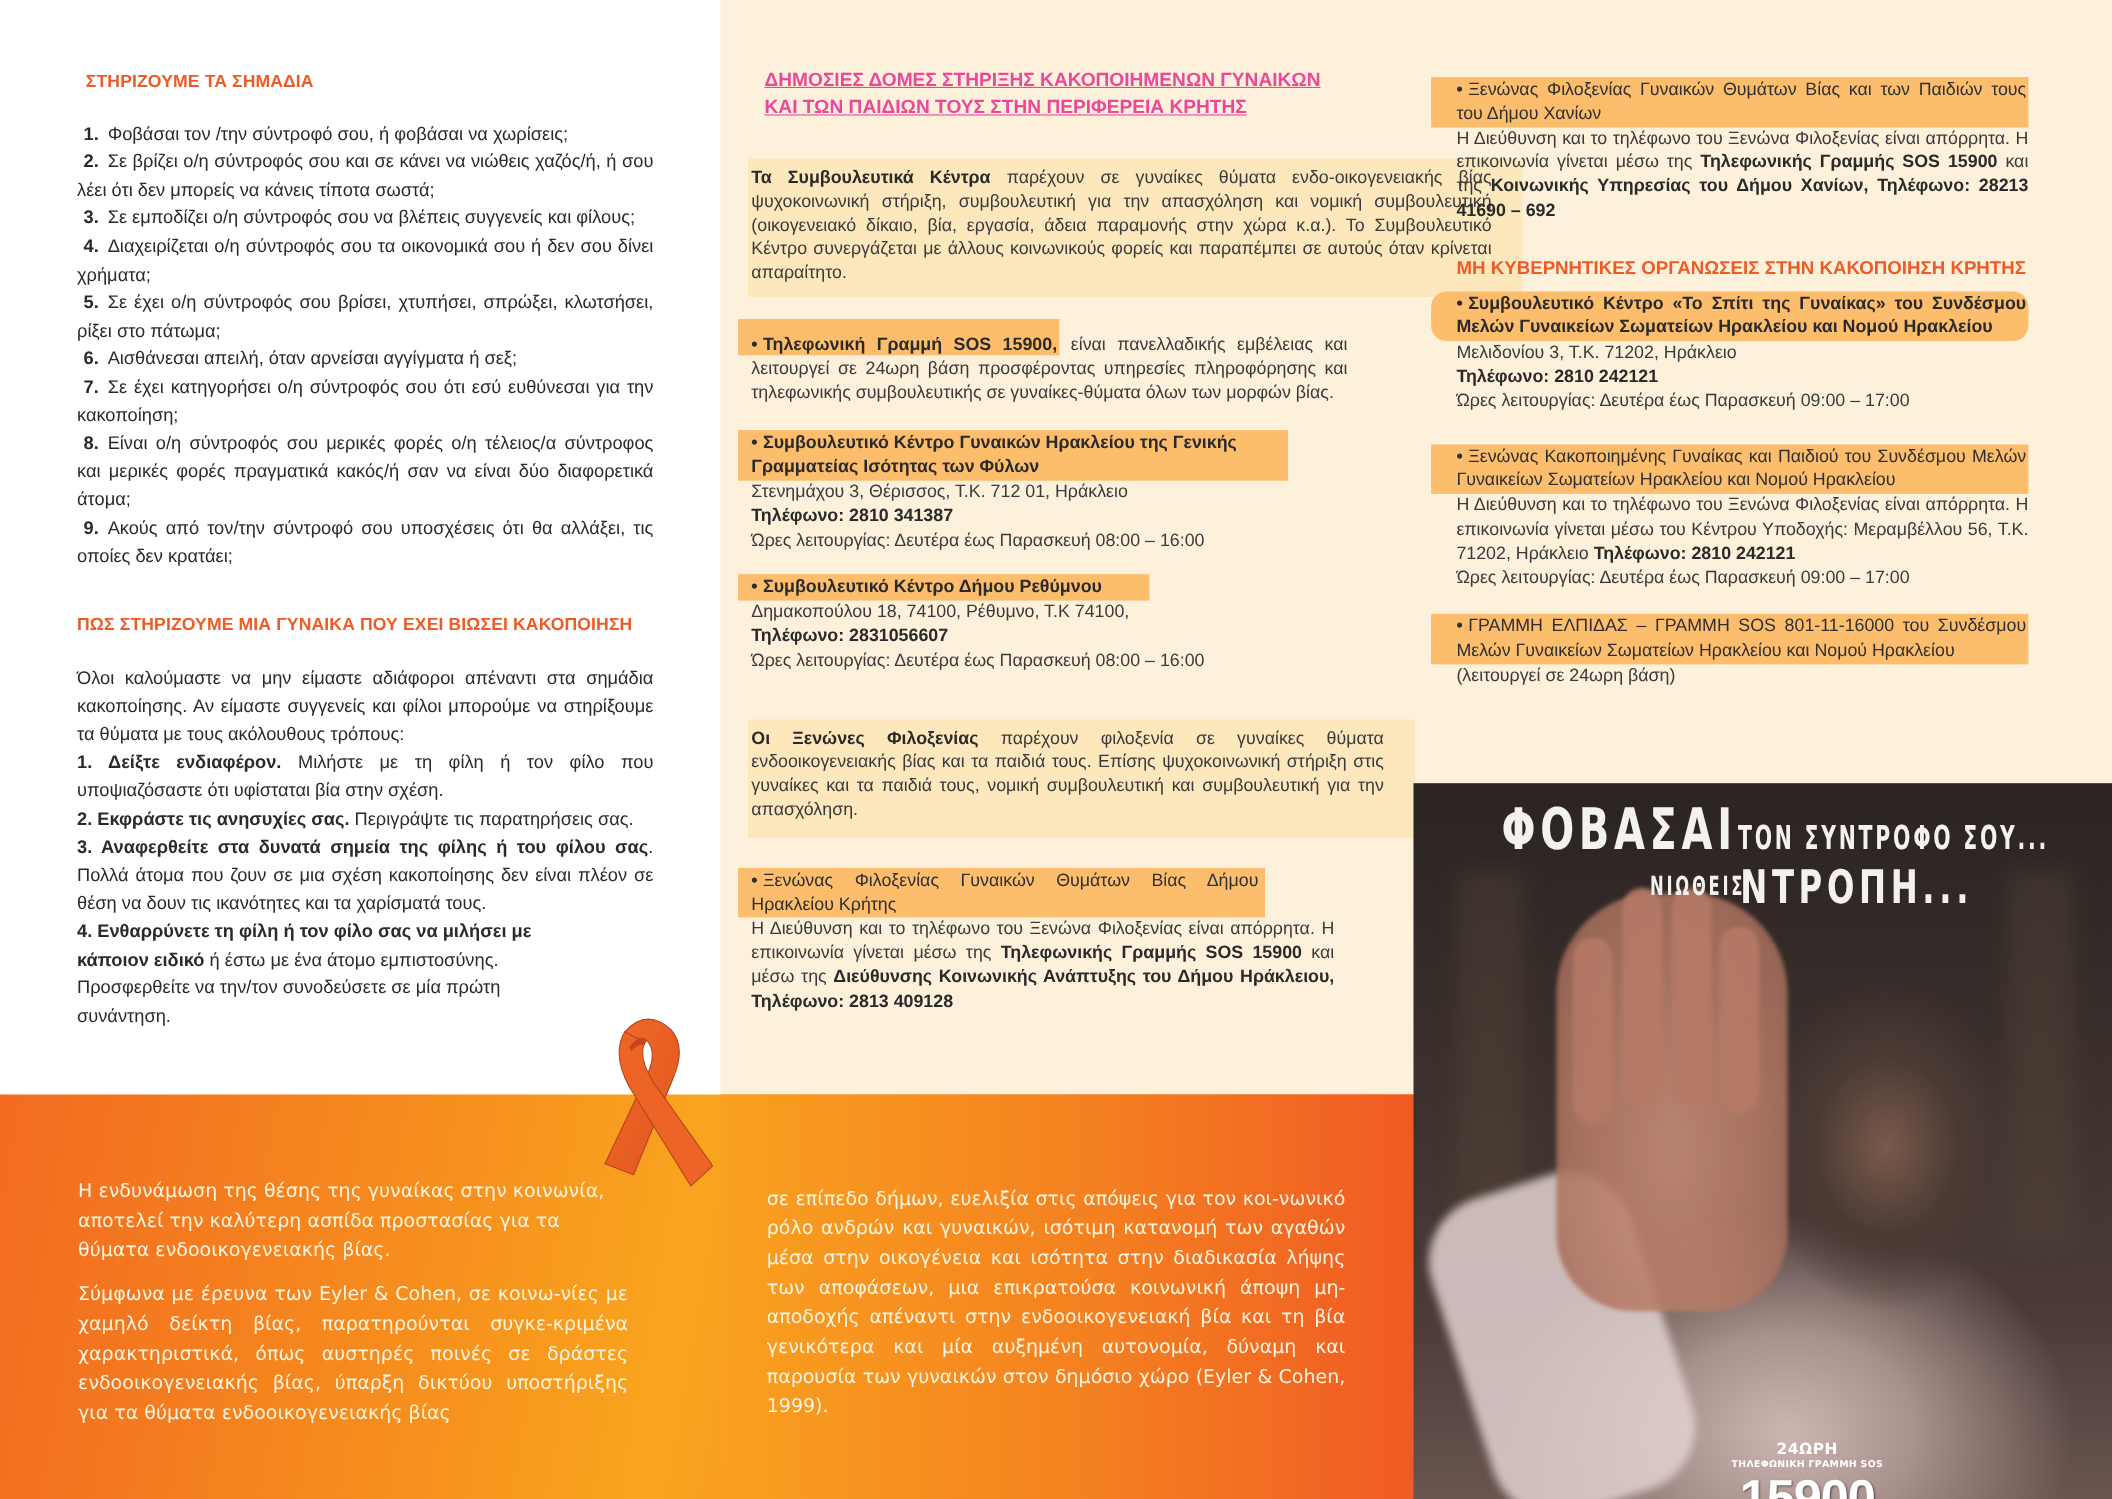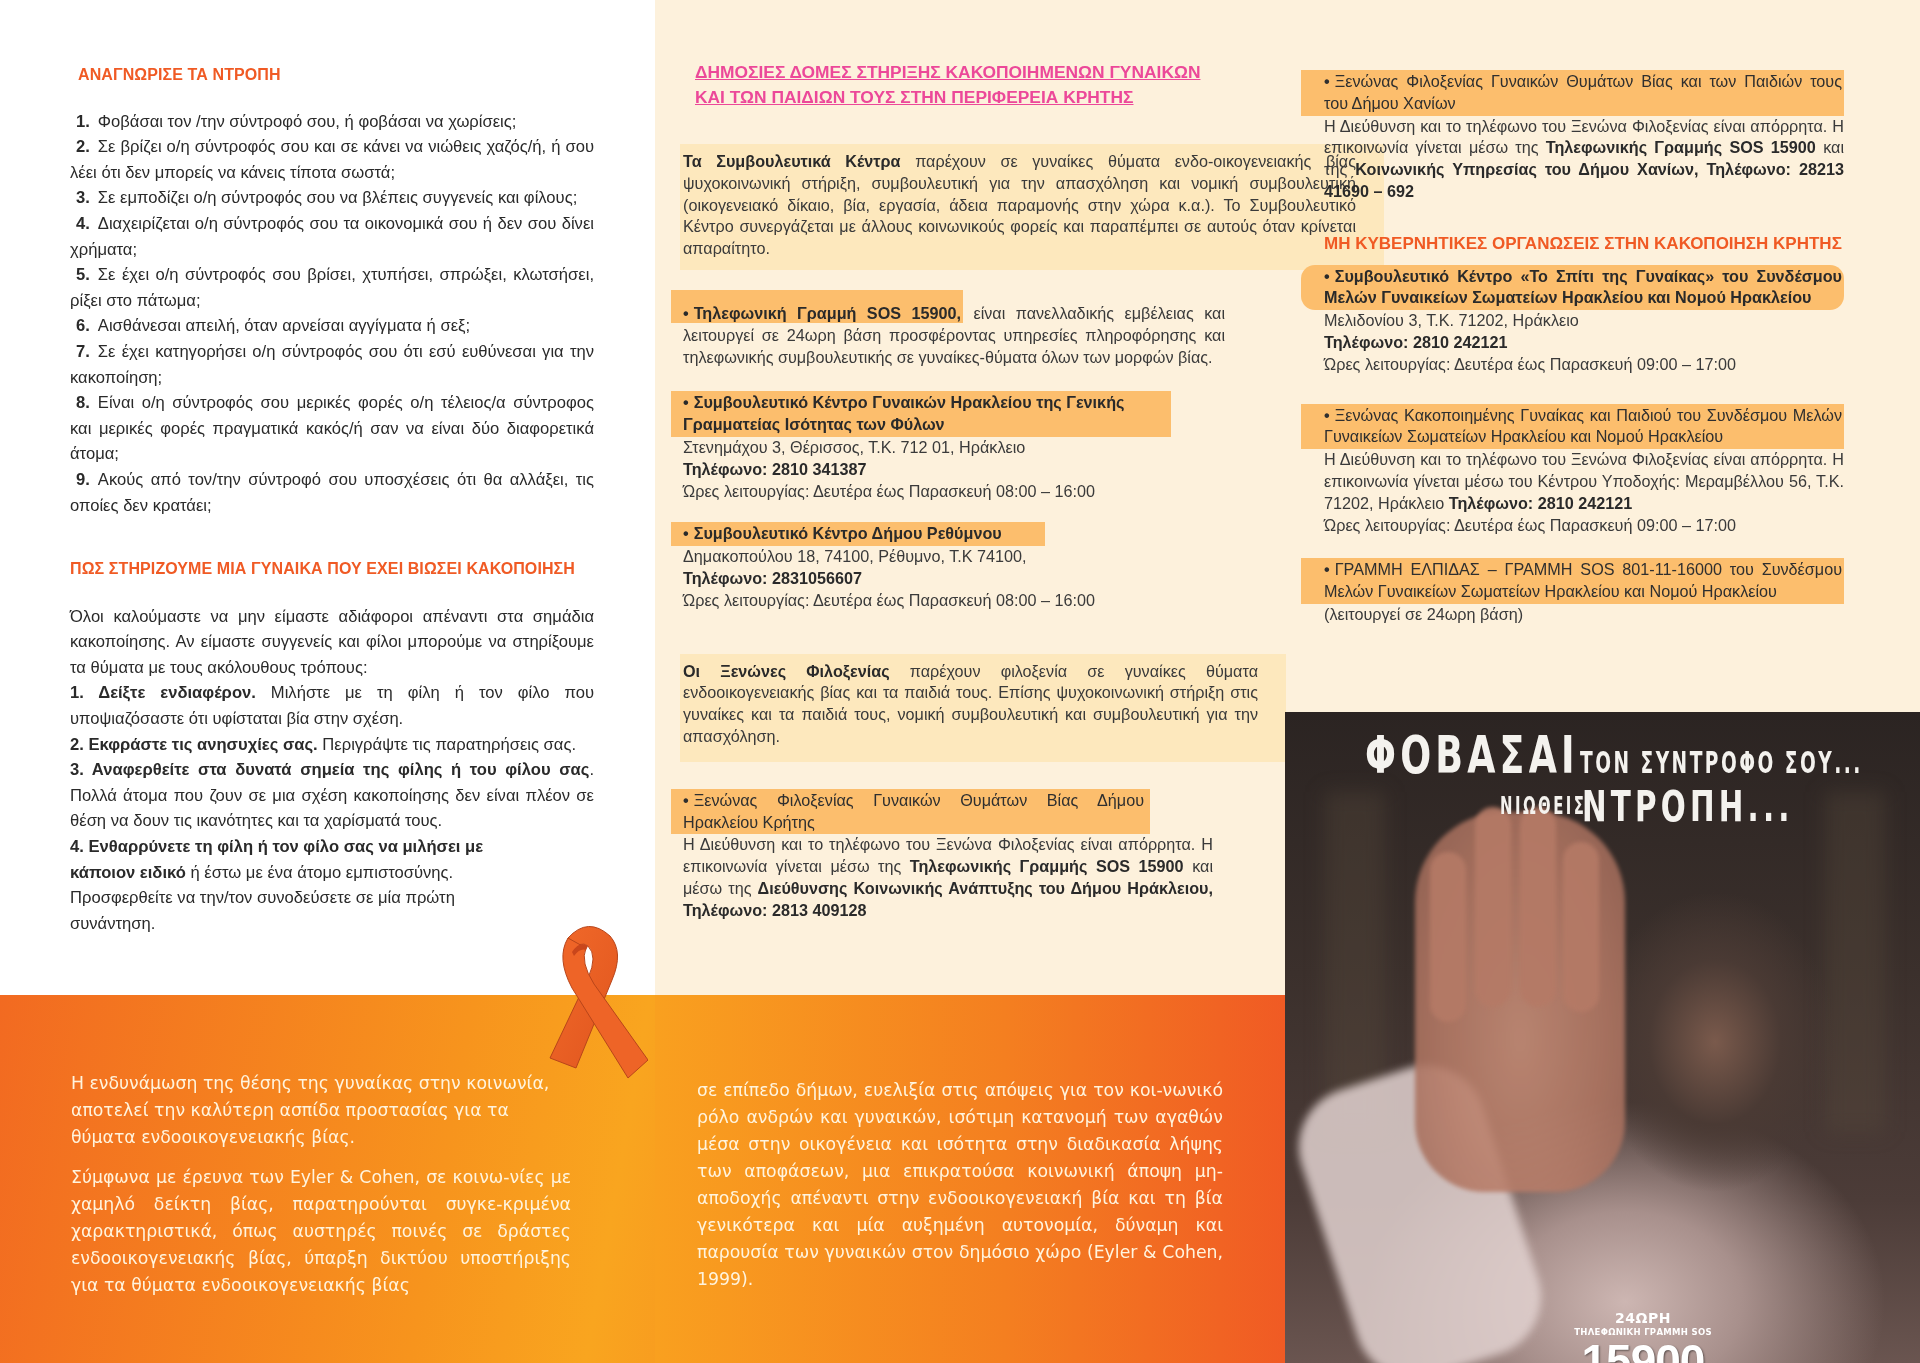--- a/index.html
+++ b/index.html
@@ -96,21 +96,21 @@
   .sos-num { font-size: 46px; line-height: 46px; letter-spacing: -1px; font-family: "Liberation Sans", sans-serif; font-weight: bold; text-shadow: 1px 1px 2px rgba(0,0,0,0.5); }
 </style>
 </head>
 <body>
 
 <div class="bg-cream"></div>
 <div class="bg-orange"></div>
 <div class="bg-orange-mid"></div>
 
 <section class="col-left">
-  <h2 class="sec-title signs-title">ΑΝΑΓΝΩΡΙΣΕ ΤΑ ΝΤΡΟΠΗ</h2>
+  <h2 class="sec-title signs-title">ΣΤΗΡΙΖΟΥΜΕ ΤΑ ΣΗΜΑΔΙΑ</h2>
   <ol class="signs-list">
     <li><span class="num">1.</span><span>Φοβάσαι τον /την σύντροφό σου, ή φοβάσαι να χωρίσεις;</span></li>
     <li><span class="num">2.</span><span>Σε βρίζει ο/η σύντροφός σου και σε κάνει να νιώθεις χαζός/ή, ή σου λέει ότι δεν μπορείς να κάνεις τίποτα σωστά;</span></li>
     <li><span class="num">3.</span><span>Σε εμποδίζει ο/η σύντροφός σου να βλέπεις συγγενείς και φίλους;</span></li>
     <li><span class="num">4.</span><span>Διαχειρίζεται ο/η σύντροφός σου τα οικονομικά σου ή δεν σου δίνει χρήματα;</span></li>
     <li><span class="num">5.</span><span>Σε έχει ο/η σύντροφός σου βρίσει, χτυπήσει, σπρώξει, κλωτσήσει, ρίξει στο πάτωμα;</span></li>
     <li><span class="num">6.</span><span>Αισθάνεσαι απειλή, όταν αρνείσαι αγγίγματα ή σεξ;</span></li>
     <li><span class="num">7.</span><span>Σε έχει κατηγορήσει ο/η σύντροφός σου ότι εσύ ευθύνεσαι για την κακοποίηση;</span></li>
     <li><span class="num">8.</span><span>Είναι ο/η σύντροφός σου μερικές φορές ο/η τέλειος/α σύντροφος και μερικές φορές πραγματικά κακός/ή σαν να είναι δύο διαφορετικά άτομα;</span></li>
     <li><span class="num">9.</span><span>Ακούς από τον/την σύντροφό σου υποσχέσεις ότι θα αλλάξει, τις οποίες δεν κρατάει;</span></li>

